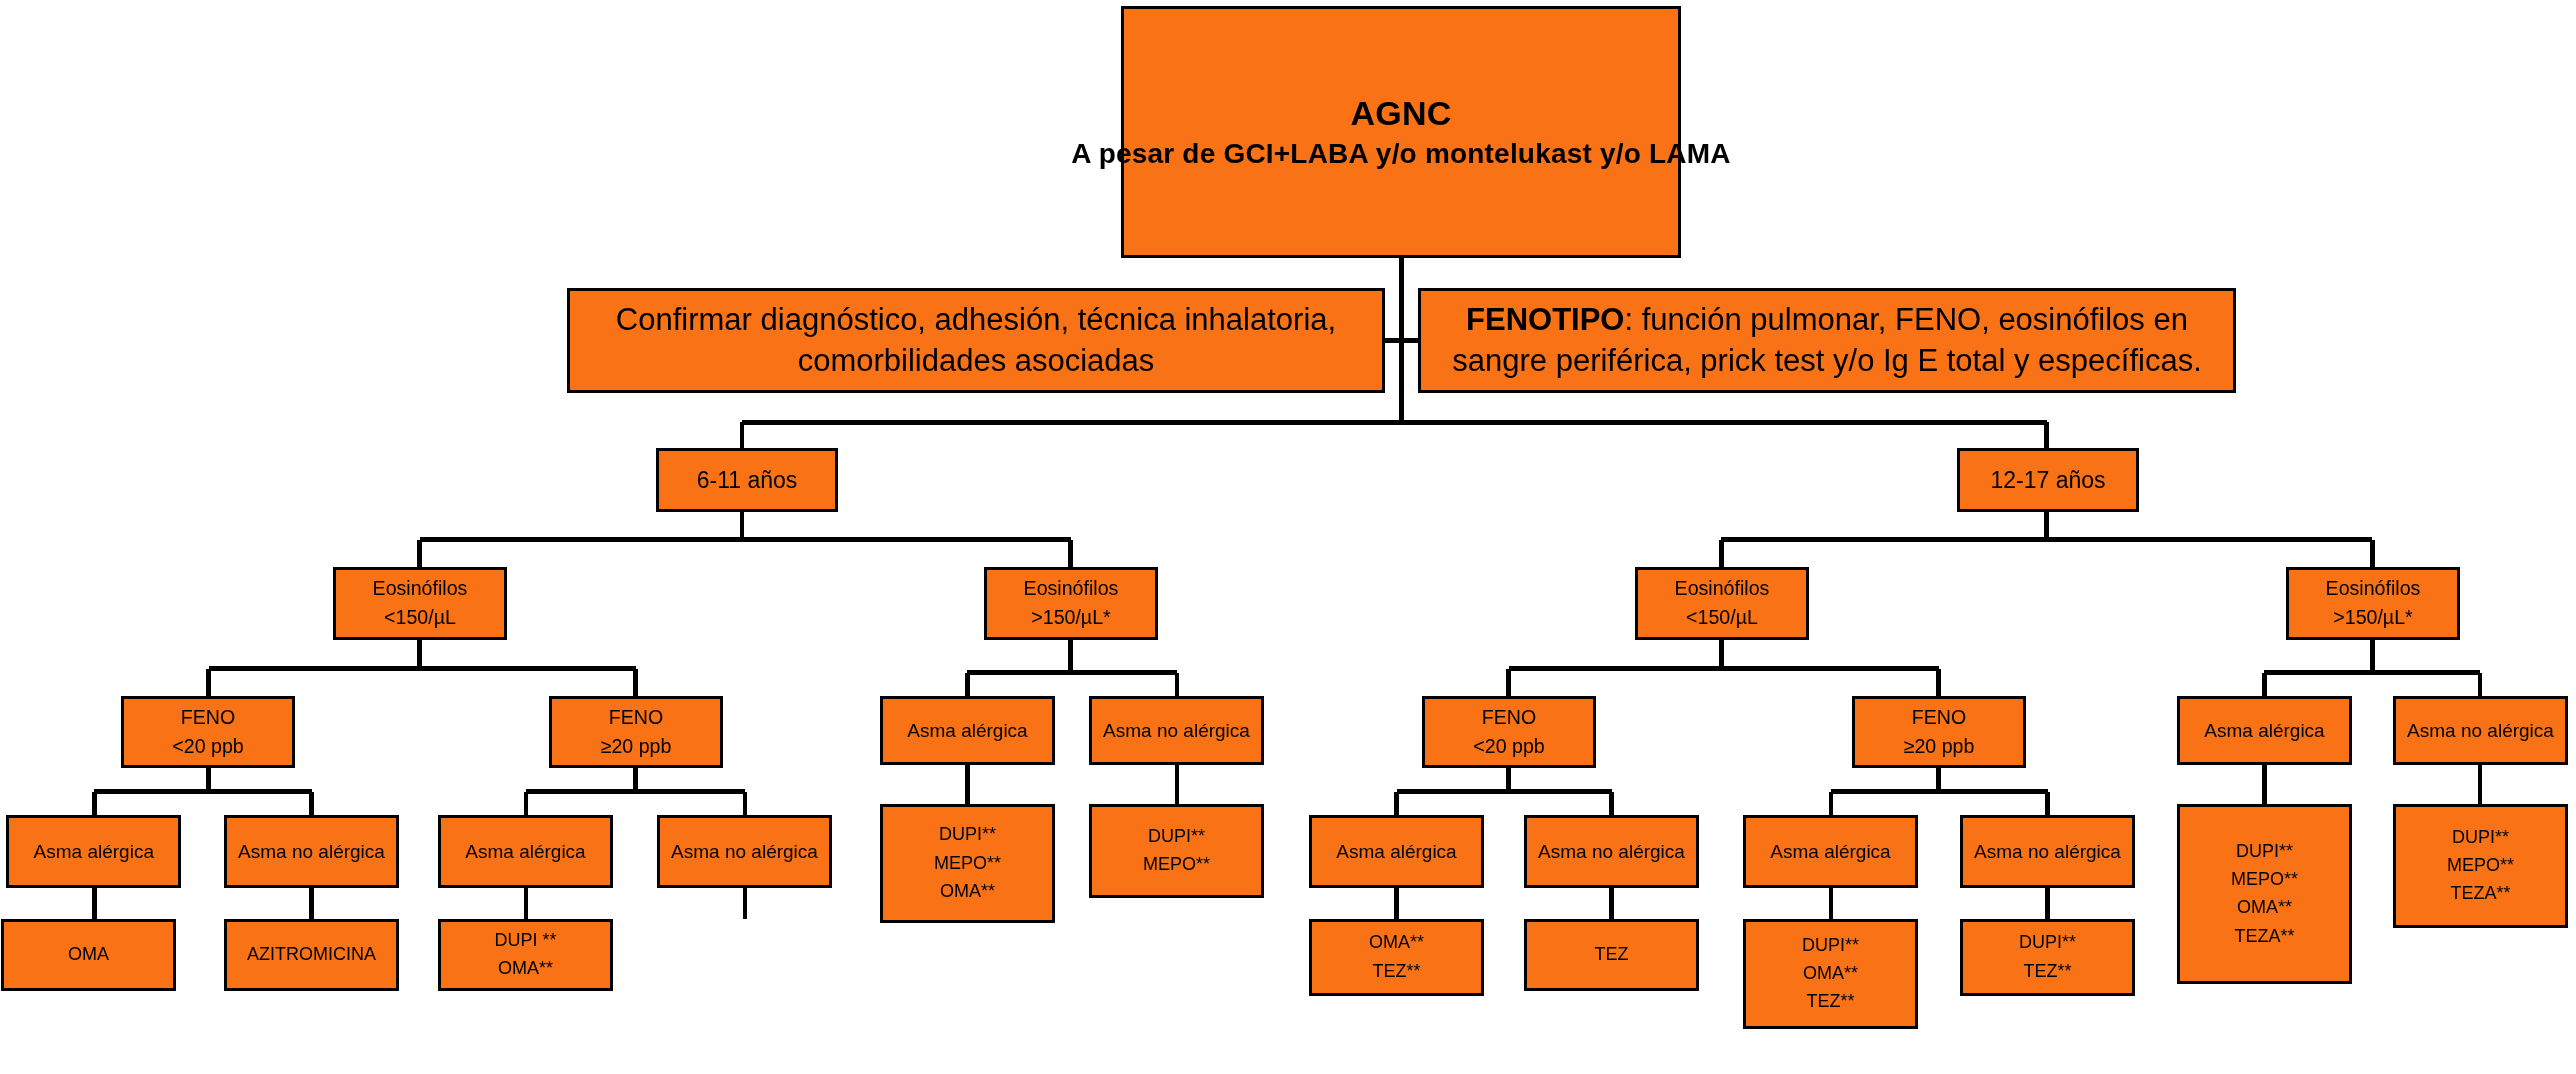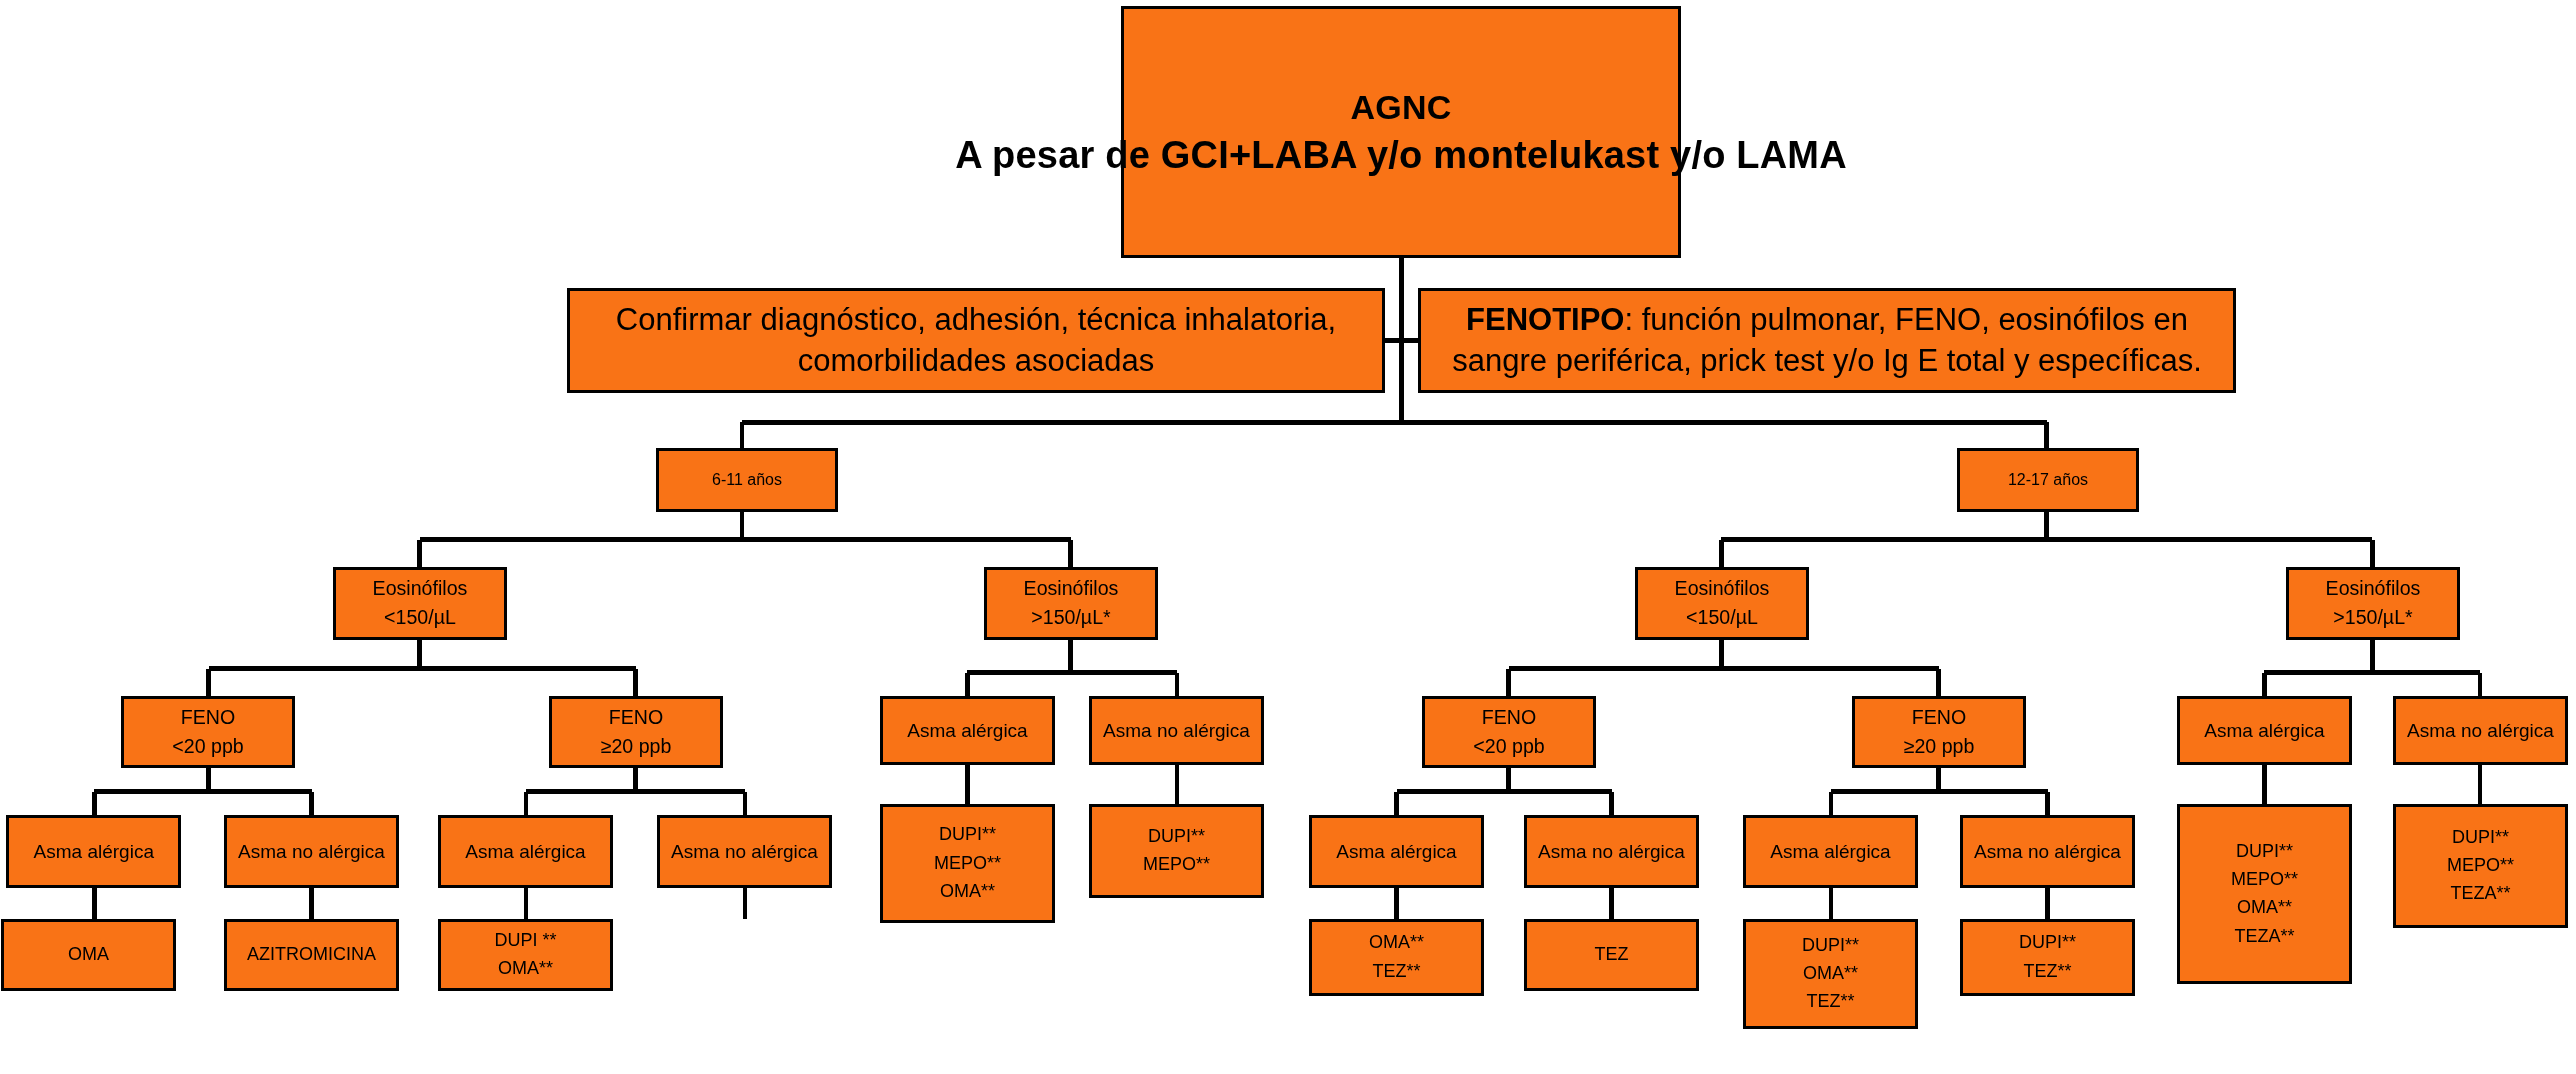--- a/index.html
+++ b/index.html
@@ -32,24 +32,24 @@
     flex-direction: column;
     align-items: center;
     justify-content: center;
     text-align: center;
     line-height: 1.32;
     z-index: 2;
   }
   .node .ln { display: block; white-space: nowrap; }
   
   .t-root-title { font-size: 34px; font-weight: bold; letter-spacing: 0.2px; }
-  .t-root-sub   { font-size: 38px; }
+  .t-root-sub   { font-size: 28px; }
   .t-row2       { font-size: 31px; }
   .t-row2 b     { font-weight: bold; }
-  .t-age        { font-size: 16px; }
+  .t-age        { font-size: 23px; }
   .t-mid        { font-size: 19.6px; }
   .t-small      { font-size: 19px; }
   .t-leaf       { font-size: 18px; }
   .t-leaf .ln   { margin: 2.3px 0; }
   .t-mid .ln    { margin: 1.6px 0; }
 </style>
 </head>
 <body>
 
 <div id="canvas">

